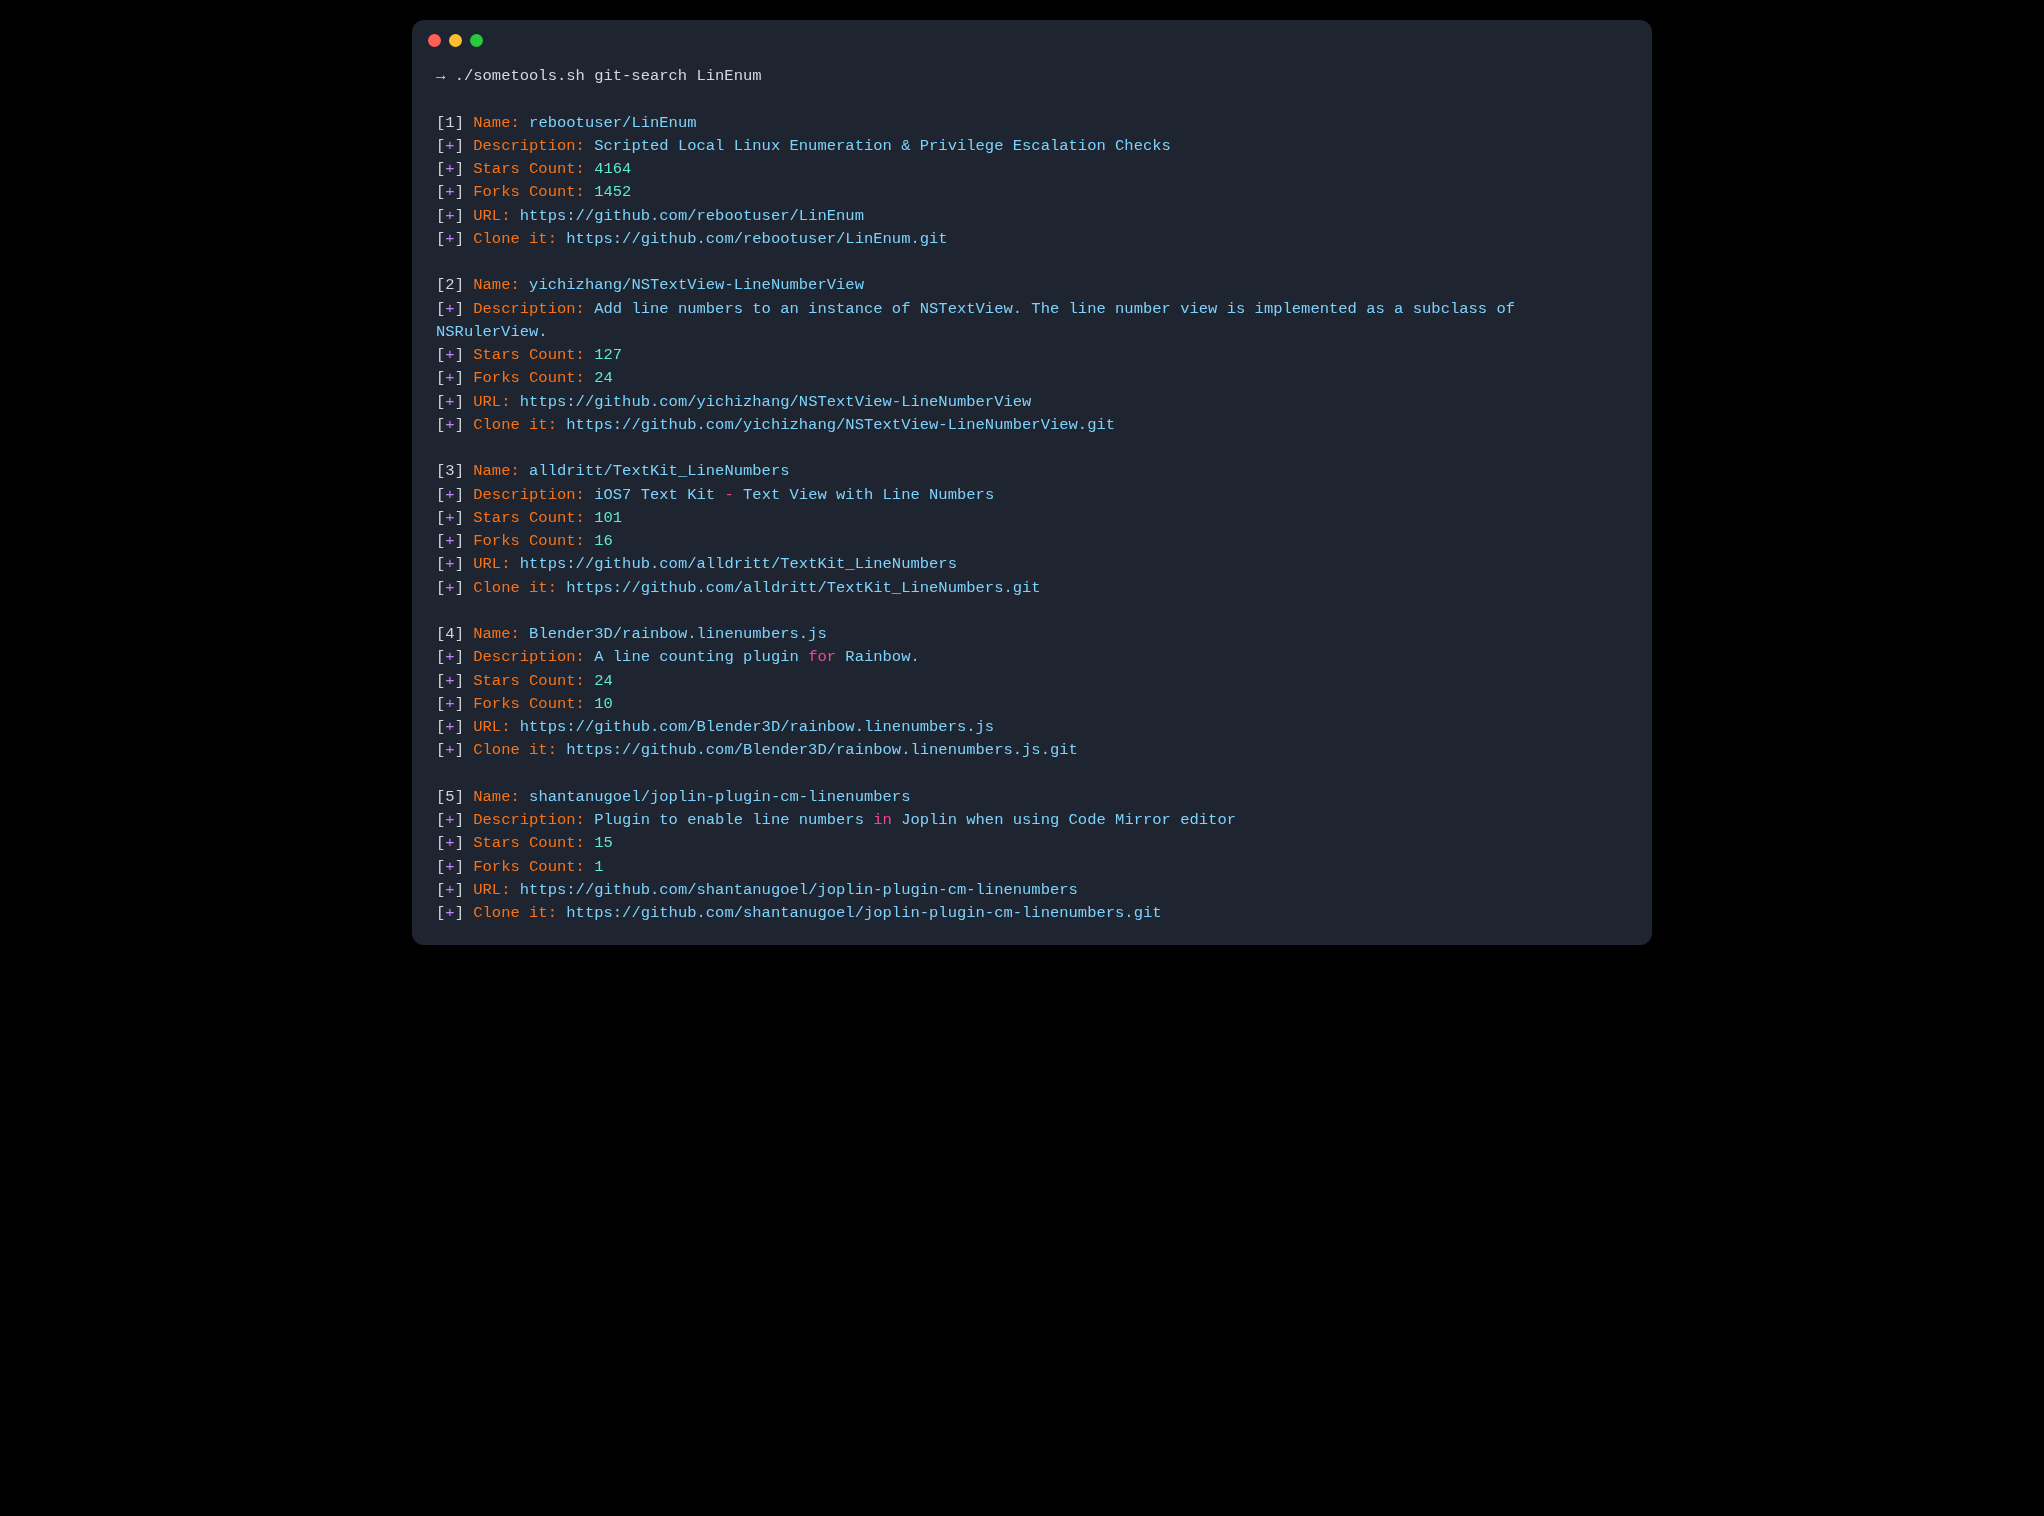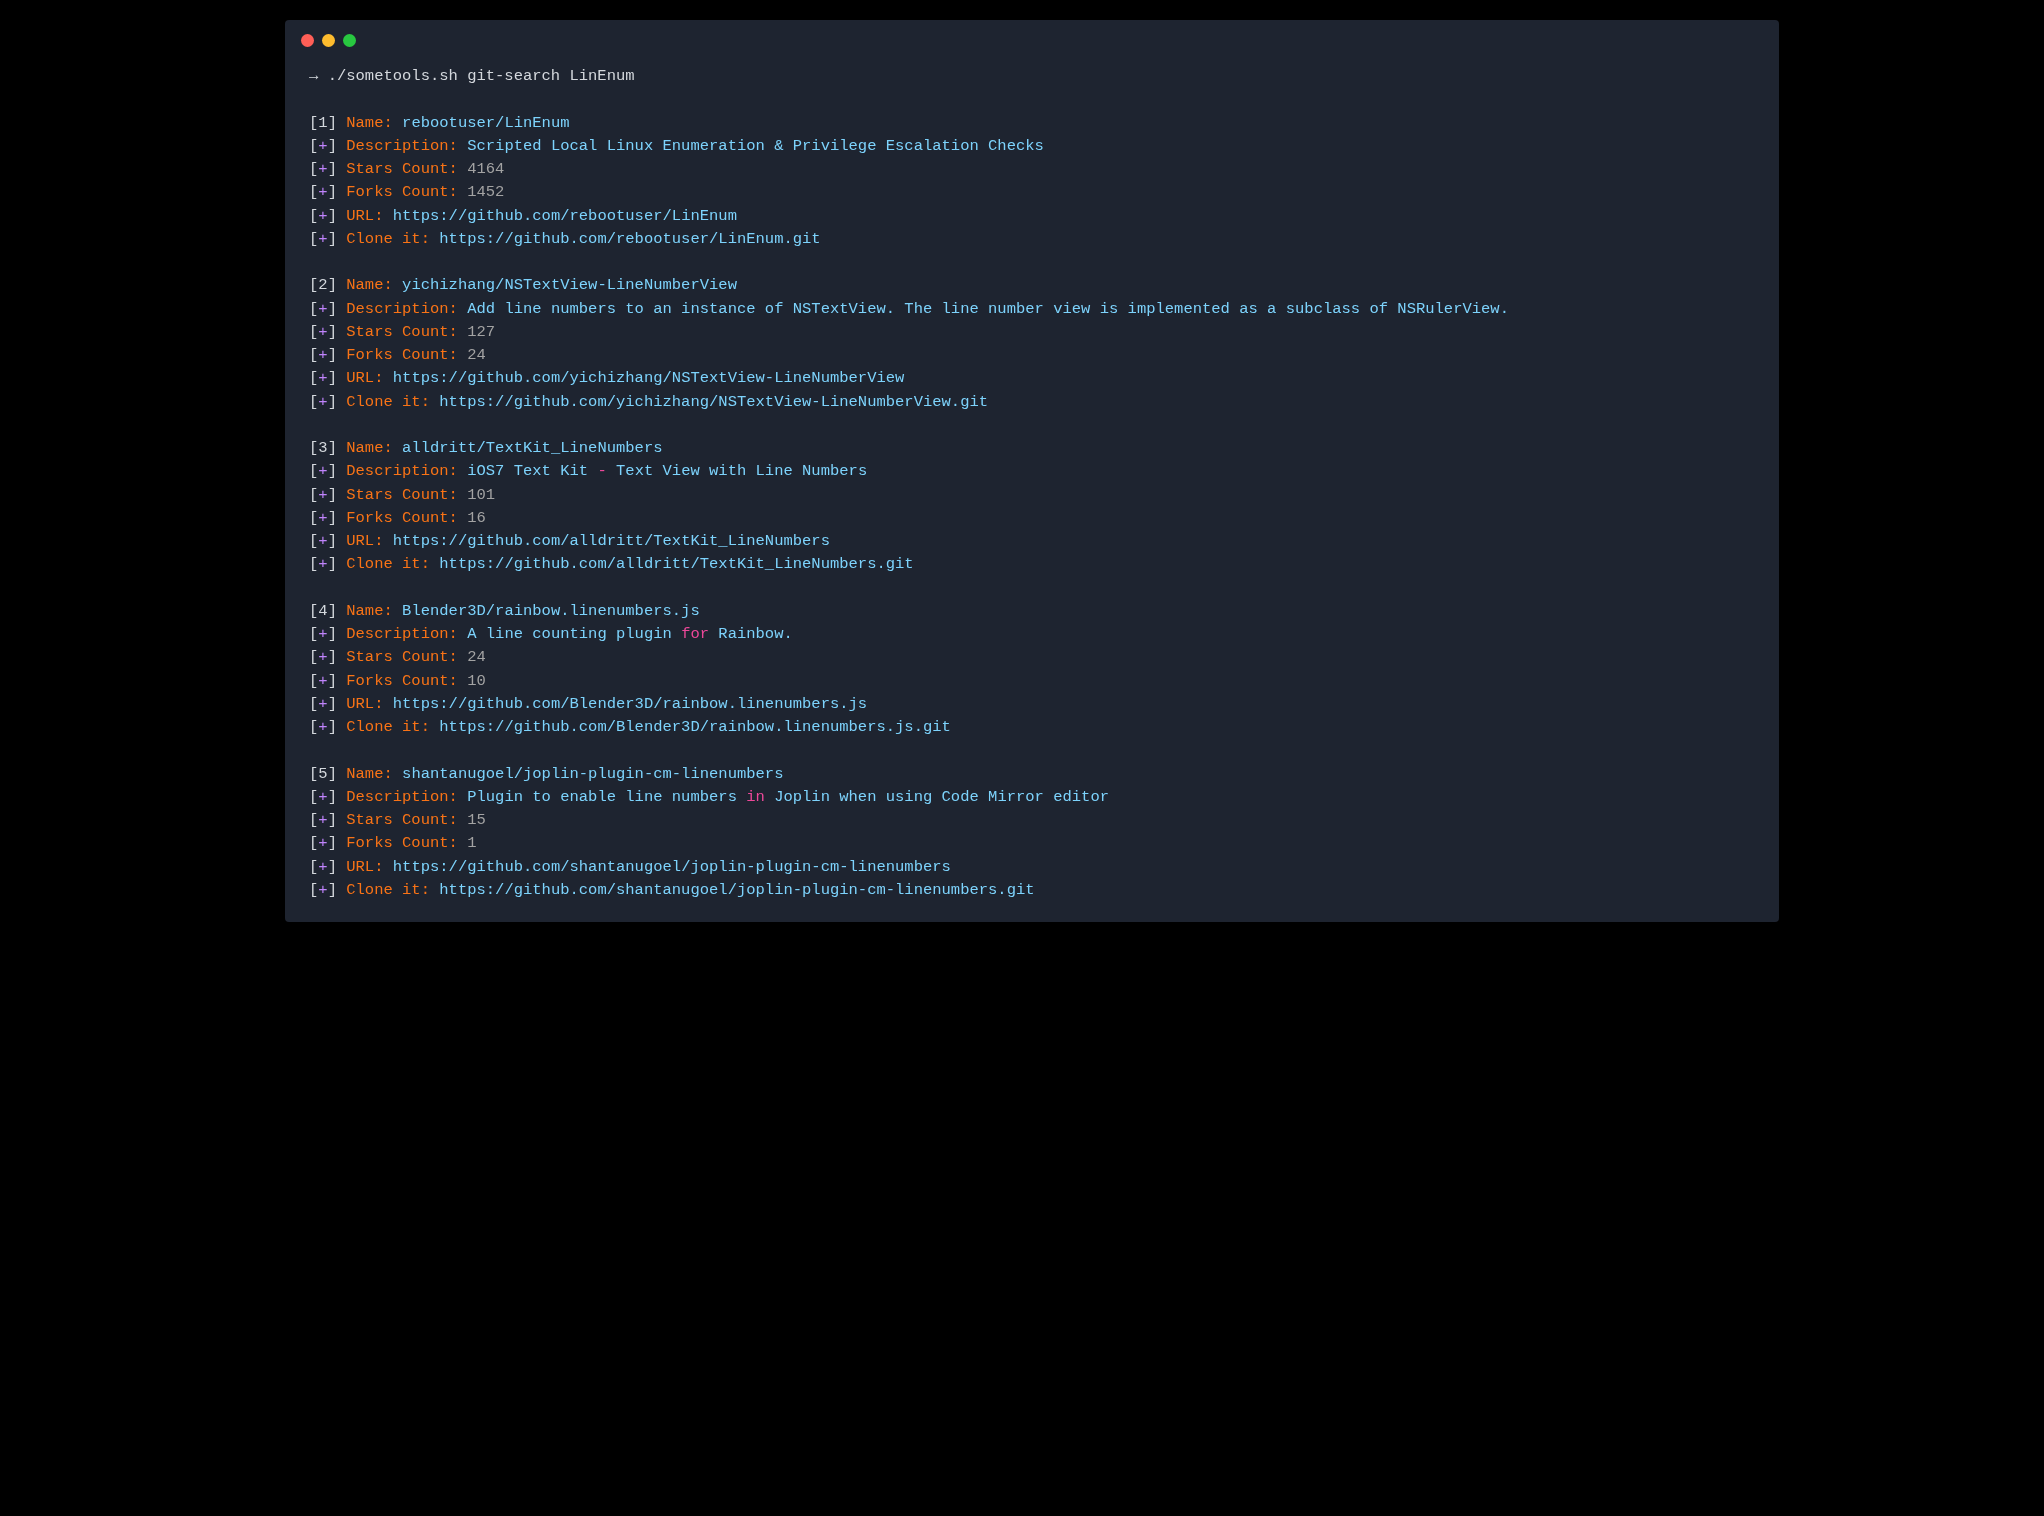--- a/index.html
+++ b/index.html
@@ -11,22 +11,22 @@
     background: #000;
     display: flex;
     justify-content: center;
     align-items: flex-start;
     min-height: 100vh;
     padding: 20px;
     font-family: 'SF Mono', 'Monaco', 'Menlo', 'Consolas', 'Courier New', monospace;
   }
   .terminal-window {
     background: #1e2430;
-    border-radius: 4px;
-    width: 1494px;
+    border-radius: 12px;
+    width: 1240px;
     overflow: hidden;
     box-shadow: 0 20px 60px rgba(0,0,0,0.5);
     margin-left: 20px;
   }
   .title-bar {
     padding: 14px 16px 6px;
     display: flex;
     gap: 8px;
     align-items: center;
   }
@@ -61,21 +61,21 @@
   .plus {
     color: #c084fc;
   }
   .label {
     color: #f97316;
   }
   .value {
     color: #7dd3fc;
   }
   .number {
-    color: #a3a3a3;
+    color: #5eead4;
   }
   .keyword {
     color: #ec4899;
   }
   .line {
     display: block;
   }
   .blank {
     height: 1.5em;
   }

